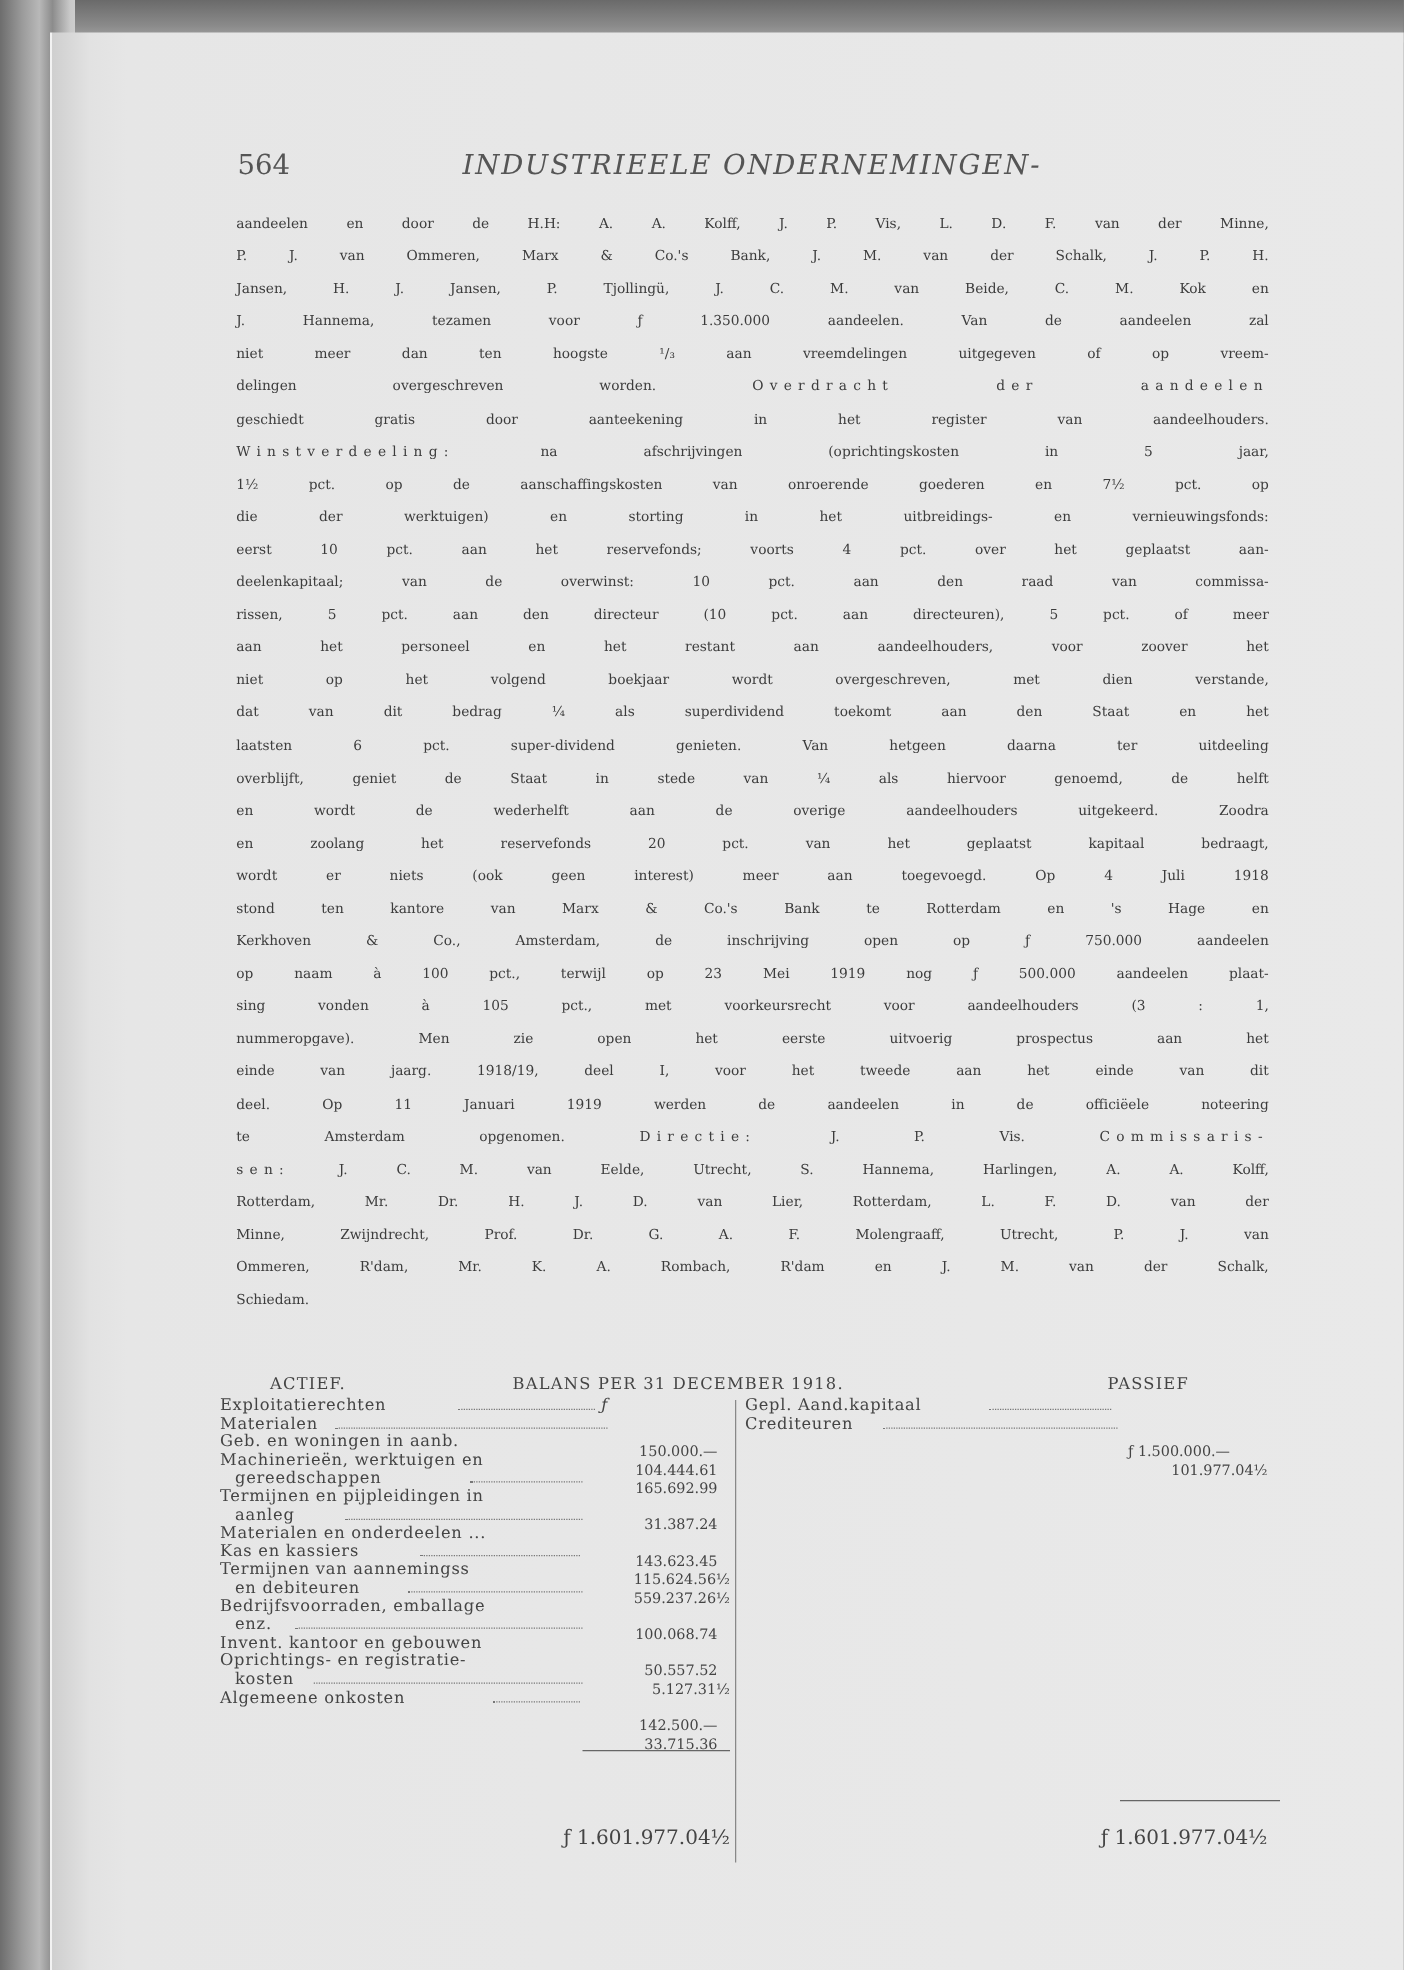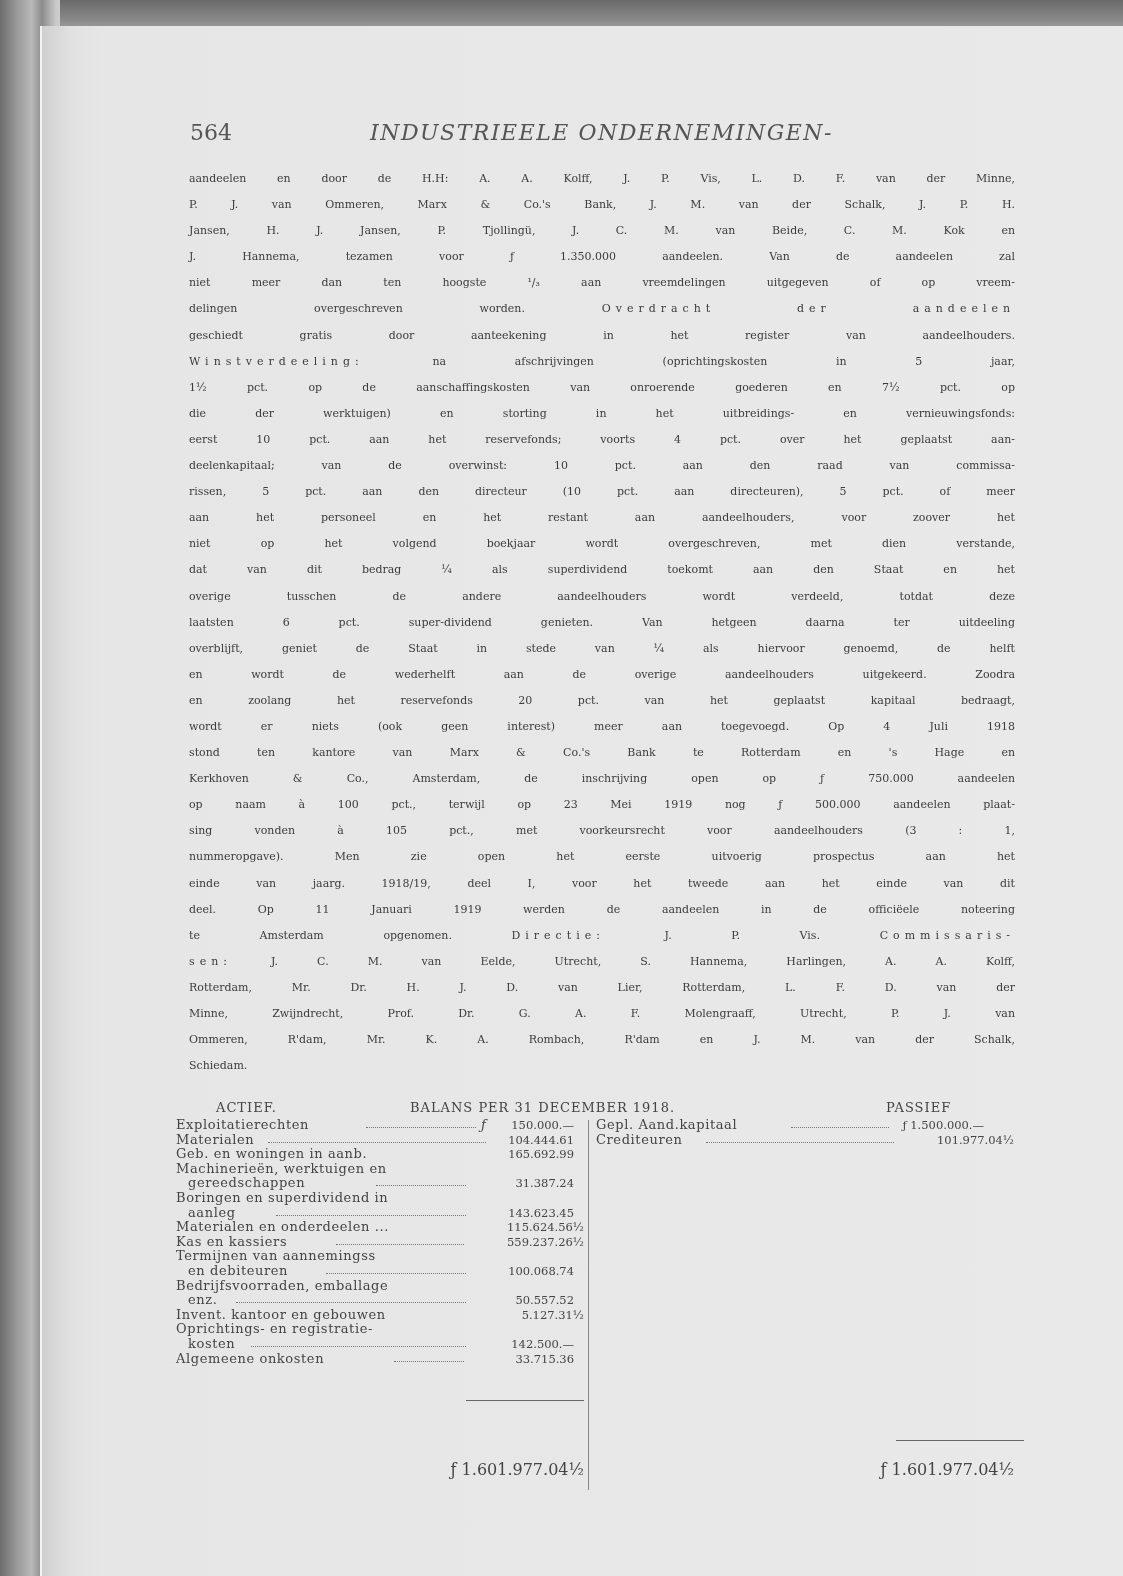--- a/index.html
+++ b/index.html
@@ -45,21 +45,21 @@
     .bal-head { position: relative; height: 16px; }
     .bal-head span { position: absolute; top: 0; letter-spacing: 1px; }
     .actief-col { position: absolute; left: 0; top: 18px; width: 410px; }
     .passief-col { position: absolute; left: 420px; top: 18px; width: 420px; }
     .vline { position: absolute; left: 412px; top: 20px; width: 1px; height: 370px; background: #888; }
     .row { position: relative; height: 14.6px; line-height: 14.6px; white-space: nowrap; }
     .row .lbl { position: absolute; left: 0; letter-spacing: 0.6px; }
     .row .lbl.indent { left: 12px; }
     .row .dots { position: absolute; border-bottom: 1px dotted #777; top: 9px; height: 0; }
     .row .cur { position: absolute; font-style: italic; }
-    .row .amt { position: absolute; right: 0; font-size: 11.5px; }
+    .row .amt { position: absolute; right: 0; font-size: 11.5px; margin-top: 36px; }
     .total-rule { position: absolute; height: 1px; background: #666; }
     .total { position: absolute; font-size: 16px; white-space: nowrap; }
   </style>
 </head>
 <body>
 
 <div class="binding"></div>
 <div class="topedge"></div>
 
 <div class="page"></div>
@@ -79,21 +79,20 @@
   <span class="line">geschiedt gratis door aanteekening in het register van aandeelhouders.</span>
   <span class="line"><span class="spaced">Winstverdeeling:</span> <span>na afschrijvingen (oprichtingskosten in 5 jaar,</span></span>
   <span class="line">1½ pct. op de aanschaffingskosten van onroerende goederen en 7½ pct. op</span>
   <span class="line">die der werktuigen) en storting in het uitbreidings- en vernieuwingsfonds:</span>
   <span class="line">eerst 10 pct. aan het reservefonds; voorts 4 pct. over het geplaatst aan-</span>
   <span class="line">deelenkapitaal; van de overwinst: 10 pct. aan den raad van commissa-</span>
   <span class="line">rissen, 5 pct. aan den directeur (10 pct. aan directeuren), 5 pct. of meer</span>
   <span class="line">aan het personeel en het restant aan aandeelhouders, voor zoover het</span>
   <span class="line">niet op het volgend boekjaar wordt overgeschreven, met dien verstande,</span>
   <span class="line">dat van dit bedrag ¼ als superdividend toekomt aan den Staat en het</span>
-  <span class="line">overige tusschen de andere aandeelhouders wordt verdeeld, totdat deze</span>
   <span class="line">laatsten 6 pct. super-dividend genieten. Van hetgeen daarna ter uitdeeling</span>
   <span class="line">overblijft, geniet de Staat in stede van ¼ als hiervoor genoemd, de helft</span>
   <span class="line">en wordt de wederhelft aan de overige aandeelhouders uitgekeerd. Zoodra</span>
   <span class="line">en zoolang het reservefonds 20 pct. van het geplaatst kapitaal bedraagt,</span>
   <span class="line">wordt er niets (ook geen interest) meer aan toegevoegd. Op 4 Juli 1918</span>
   <span class="line">stond ten kantore van Marx &amp; Co.'s Bank te Rotterdam en 's Hage en</span>
   <span class="line">Kerkhoven &amp; Co., Amsterdam, de inschrijving open op ƒ 750.000 aandeelen</span>
   <span class="line">op naam à 100 pct., terwijl op 23 Mei 1919 nog ƒ 500.000 aandeelen plaat-</span>
   <span class="line">sing vonden à 105 pct., met voorkeursrecht voor aandeelhouders (3 : 1,</span>
   <span class="line">nummeropgave). Men zie open het eerste uitvoerig prospectus aan het</span>
@@ -134,21 +133,21 @@
       </div>
     <div class="row">
         <span class="lbl">Machinerieën, werktuigen en</span>
       </div>
     <div class="row">
         <span class="lbl indent">gereedschappen</span>
         <span class="dots" style="left:200px;width:90px"></span>
         <span class="amt" style="right:12px">31.387.24</span>
       </div>
     <div class="row">
-        <span class="lbl">Boringen en superdividend in</span>
+        <span class="lbl">Termijnen en pijpleidingen in</span>
       </div>
     <div class="row">
         <span class="lbl indent">aanleg</span>
         <span class="dots" style="left:100px;width:190px"></span>
         <span class="amt" style="right:12px">143.623.45</span>
       </div>
     <div class="row">
         <span class="lbl">Materialen en onderdeelen ...</span>
         <span class="amt" style="right:2px">115.624.56½</span>
       </div>

